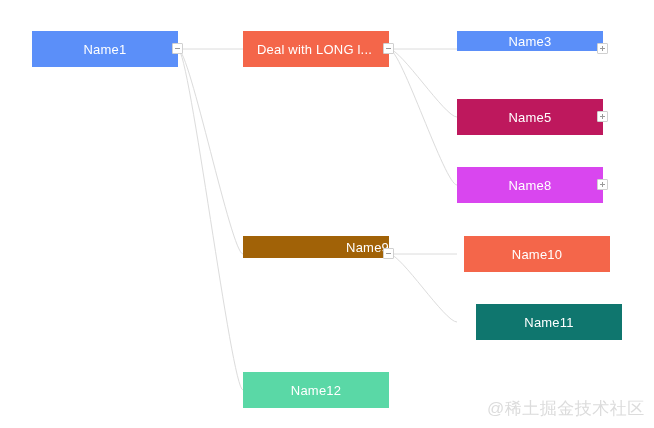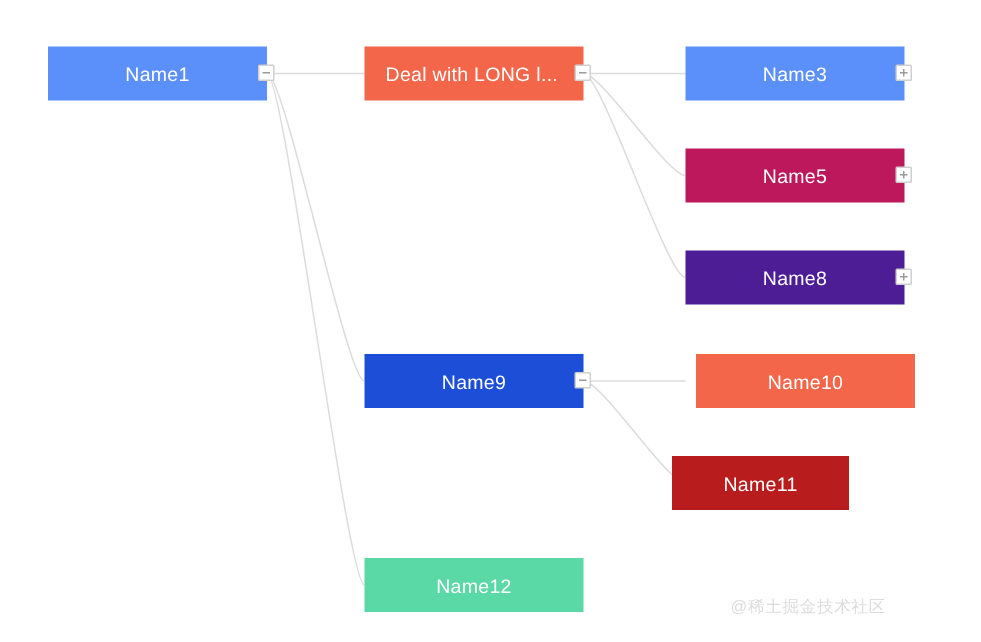--- a/index.html
+++ b/index.html
@@ -73,21 +73,21 @@
     width: 5px;
     height: 1px;
   }
   .toggle .bar-v {
     width: 1px;
     height: 5px;
   }
   .watermark {
     position: absolute;
     color: #dcdcdc;
-    font-size: 11px;
+    font-size: 17px;
     letter-spacing: 0.5px;
     white-space: nowrap;
     user-select: none;
   }
 </style>
 </head>
 <body>
 
 <div id="canvas" style="width: 654px; height: 428px; background: rgb(255, 255, 255);">
 
@@ -108,51 +108,51 @@
       </div>
       <div class="toggle collapse" style="left: 172px; top: 43px; border-color: rgb(208, 208, 208);">
         <span class="bar-h" style="background: rgb(154, 154, 154);"></span>
       </div>
       <div class="node align-left" style="left: 243px; top: 31px; width: 146px; height: 36px; background: rgb(244, 102, 74); color: rgb(255, 255, 255);">
         <span class="node-label">Deal with LONG l...</span>
       </div>
       <div class="toggle collapse" style="left: 383px; top: 43px; border-color: rgb(208, 208, 208);">
         <span class="bar-h" style="background: rgb(154, 154, 154);"></span>
       </div>
-      <div class="node align-center" style="left: 457px; top: 31px; width: 146px; height: 36px; background: rgb(91, 143, 249); color: rgb(255, 255, 255);">
+      <div class="node align-center" style="left: 457px; top: 31px; width: 146px; height: 20px; background: rgb(91, 143, 249); color: rgb(255, 255, 255);">
         <span class="node-label">Name3</span>
       </div>
       <div class="toggle expand" style="left: 597px; top: 43px; border-color: rgb(208, 208, 208);">
         <span class="bar-h" style="background: rgb(154, 154, 154);"></span>
         <span class="bar-v" style="background: rgb(154, 154, 154);"></span>
       </div>
       <div class="node align-center" style="left: 457px; top: 99px; width: 146px; height: 36px; background: #be185d; color: rgb(255, 255, 255);">
         <span class="node-label">Name5</span>
       </div>
       <div class="toggle expand" style="left: 597px; top: 111px; border-color: rgb(208, 208, 208);">
         <span class="bar-h" style="background: rgb(154, 154, 154);"></span>
         <span class="bar-v" style="background: rgb(154, 154, 154);"></span>
       </div>
-      <div class="node align-center" style="left: 457px; top: 167px; width: 146px; height: 36px; background: #4c1d95; color: rgb(255, 255, 255);">
+      <div class="node align-center" style="left: 457px; top: 167px; width: 146px; height: 36px; background: #d946ef; color: rgb(255, 255, 255);">
         <span class="node-label">Name8</span>
       </div>
       <div class="toggle expand" style="left: 597px; top: 179px; border-color: rgb(208, 208, 208);">
         <span class="bar-h" style="background: rgb(154, 154, 154);"></span>
         <span class="bar-v" style="background: rgb(154, 154, 154);"></span>
       </div>
-      <div class="node align-center" style="left: 243px; top: 236px; width: 146px; height: 36px; background: #1d4ed8; color: rgb(255, 255, 255);">
+      <div class="node align-center" style="left: 243px; top: 236px; width: 146px; height: 22px; background: #a16207; color: rgb(255, 255, 255); justify-content: flex-end;">
         <span class="node-label">Name9</span>
       </div>
       <div class="toggle collapse" style="left: 383px; top: 248px; border-color: rgb(208, 208, 208);">
         <span class="bar-h" style="background: rgb(154, 154, 154);"></span>
       </div>
       <div class="node align-center" style="left: 464px; top: 236px; width: 146px; height: 36px; background: rgb(244, 102, 74); color: rgb(255, 255, 255);">
         <span class="node-label">Name10</span>
       </div>
-      <div class="node align-center" style="left: 448px; top: 304px; width: 118px; height: 36px; background: #b91c1c; color: rgb(255, 255, 255);">
+      <div class="node align-center" style="left: 476px; top: 304px; width: 146px; height: 36px; background: #0f766e; color: rgb(255, 255, 255);">
         <span class="node-label">Name11</span>
       </div>
       <div class="node align-center" style="left: 243px; top: 372px; width: 146px; height: 36px; background: rgb(90, 216, 166); color: rgb(255, 255, 255);">
         <span class="node-label">Name12</span>
       </div>
     </div>
 
   <div class="watermark" style="left: 487px; top: 397px; color: rgb(220, 220, 220);">@稀土掘金技术社区</div>
 
 </div>

